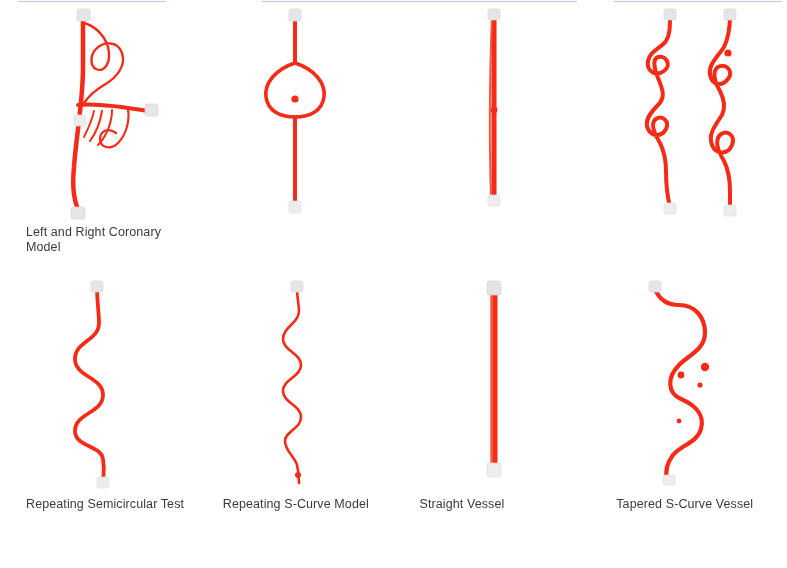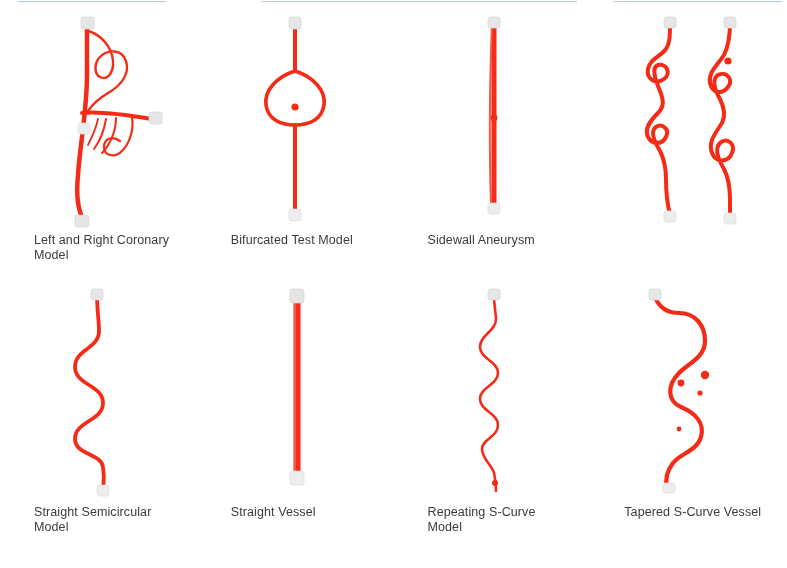--- a/index.html
+++ b/index.html
@@ -40,21 +40,21 @@
     top: 3px;
     left: 0;
     width: 787px;
     display: grid;
     grid-template-columns: repeat(4, 196.75px);
     grid-template-rows: 272px 272px;
   }
   .cell {
     position: relative;
     box-sizing: border-box;
-    padding: 12px;
+    padding: 4px;
   }
   .fig {
     position: relative;
     height: 218px;
     width: 100%;
   }
   .fig svg {
     display: block;
     margin: 0 auto;
   }
@@ -116,36 +116,34 @@
             <path d="M75,8 L75,56" stroke-width="4"></path>
             <path d="M75,56 C56,62 44,76 46,90 C48,104 60,110 75,110" stroke-width="3.6"></path>
             <path d="M75,56 C94,62 106,76 104,90 C102,104 90,110 75,110" stroke-width="3.6"></path>
             <path d="M75,110 L75,200" stroke-width="4"></path>
           </g>
           <circle cx="75" cy="92" r="3.6" fill="#f52b17"></circle>
           <rect x="69" y="2" width="12" height="12" rx="2.5" fill="#e6e6e6" stroke="#d4d4d4" stroke-width="0.7"></rect>
           <rect x="69" y="194" width="12" height="12" rx="2.5" fill="#ededed" stroke="#dcdcdc" stroke-width="0.7"></rect>
         </svg>
       </div>
-      <div class="caption">Bifurcated Test Model</div>
     </div>
 
     <div class="cell row1">
       <div class="fig">
         <svg width="120" height="218" viewBox="0 0 120 218">
           <g fill="none" stroke="#f52b17" stroke-linecap="round">
             <path d="M62,6 L62,196" stroke-width="5"></path>
             <path d="M60,8 C58,60 57,130 59,190" stroke-width="2" stroke="#f4583f"></path>
           </g>
           <circle cx="62" cy="103" r="3.4" fill="#f52b17"></circle>
           <rect x="56" y="2" width="12" height="11" rx="2.5" fill="#e6e6e6" stroke="#d4d4d4" stroke-width="0.7"></rect>
           <rect x="56" y="188" width="12" height="11" rx="2.5" fill="#ededed" stroke="#dcdcdc" stroke-width="0.7"></rect>
         </svg>
       </div>
-      <div class="caption">Sidewall Aneurysm</div>
     </div>
 
     <div class="cell row1">
       <div class="fig">
         <svg width="170" height="218" viewBox="0 0 170 218">
           <g fill="none" stroke="#f52b17" stroke-linecap="round" stroke-width="4">
 
             <path d="M66,8 C66,20 66,28 62,34
                      C56,42 46,44 44,54 C42,64 52,70 60,64 C68,58 62,48 54,50
                      C48,52 50,62 56,76 C60,86 60,92 54,98
@@ -175,35 +173,21 @@
           <g fill="none" stroke="#f52b17" stroke-linecap="round" stroke-width="3.8">
             <path d="M74,8 C74,22 76,34 76,44
                      C76,62 52,62 52,80 C52,98 80,98 80,116
                      C80,134 52,134 52,152 C52,168 78,166 80,180
                      C82,192 80,198 80,204"></path>
           </g>
           <rect x="68" y="2" width="12" height="11" rx="2.5" fill="#e6e6e6" stroke="#d4d4d4" stroke-width="0.7"></rect>
           <rect x="74" y="198" width="12" height="11" rx="2.5" fill="#ededed" stroke="#dcdcdc" stroke-width="0.7"></rect>
         </svg>
       </div>
-      <div class="caption">Straight Semicircular Model</div>
-    </div>
-
-    <div class="cell row2">
-      <div class="fig">
-        <svg width="120" height="218" viewBox="0 0 120 218">
-          <g fill="none" stroke="#f52b17" stroke-linecap="butt">
-            <path d="M62,10 L62,192" stroke-width="7"></path>
-            <path d="M60,12 L60,190" stroke-width="2.2" stroke="#f4583f"></path>
-          </g>
-          <rect x="55" y="2" width="14" height="14" rx="2.5" fill="#e4e4e4" stroke="#d4d4d4" stroke-width="0.7"></rect>
-          <rect x="55" y="184" width="14" height="14" rx="2.5" fill="#ededed" stroke="#dcdcdc" stroke-width="0.7"></rect>
-        </svg>
-      </div>
-      <div class="caption">Straight Vessel</div>
+      <div class="caption">Repeating Semicircular Test</div>
     </div>
 
     <div class="cell row2">
       <div class="fig">
         <svg width="140" height="218" viewBox="0 0 140 218">
           <g fill="none" stroke="#f52b17" stroke-linecap="round" stroke-width="2.6">
             <path d="M72,8 C72,20 74,26 74,32
                      C74,44 58,48 58,60 C58,72 76,74 76,86
                      C76,98 58,100 58,112 C58,124 76,126 76,138
                      C76,150 60,152 60,162 C60,172 70,178 72,186
@@ -211,20 +195,34 @@
           </g>
           <circle cx="73" cy="196" r="3" fill="#f52b17"></circle>
           <rect x="66" y="2" width="12" height="11" rx="2.5" fill="#e6e6e6" stroke="#d4d4d4" stroke-width="0.7"></rect>
         </svg>
       </div>
       <div class="caption">Repeating S-Curve Model</div>
     </div>
 
     <div class="cell row2">
       <div class="fig">
+        <svg width="120" height="218" viewBox="0 0 120 218">
+          <g fill="none" stroke="#f52b17" stroke-linecap="butt">
+            <path d="M62,10 L62,192" stroke-width="7"></path>
+            <path d="M60,12 L60,190" stroke-width="2.2" stroke="#f4583f"></path>
+          </g>
+          <rect x="55" y="2" width="14" height="14" rx="2.5" fill="#e4e4e4" stroke="#d4d4d4" stroke-width="0.7"></rect>
+          <rect x="55" y="184" width="14" height="14" rx="2.5" fill="#ededed" stroke="#dcdcdc" stroke-width="0.7"></rect>
+        </svg>
+      </div>
+      <div class="caption">Straight Vessel</div>
+    </div>
+
+    <div class="cell row2">
+      <div class="fig">
         <svg width="160" height="218" viewBox="0 0 160 218">
           <g fill="none" stroke="#f52b17" stroke-linecap="round">
             <path d="M46,10 C50,20 58,26 70,26
                      C86,26 96,38 96,54 C96,70 80,76 70,86
                      C58,98 58,114 72,120 C86,126 96,136 92,150
                      C88,164 72,166 64,176 C58,184 56,192 58,200" stroke-width="4.2"></path>
           </g>
           <circle cx="96" cy="88" r="4.2" fill="#f52b17"></circle>
           <circle cx="72" cy="96" r="3.4" fill="#f52b17"></circle>
           <circle cx="91" cy="106" r="2.6" fill="#f52b17"></circle>

